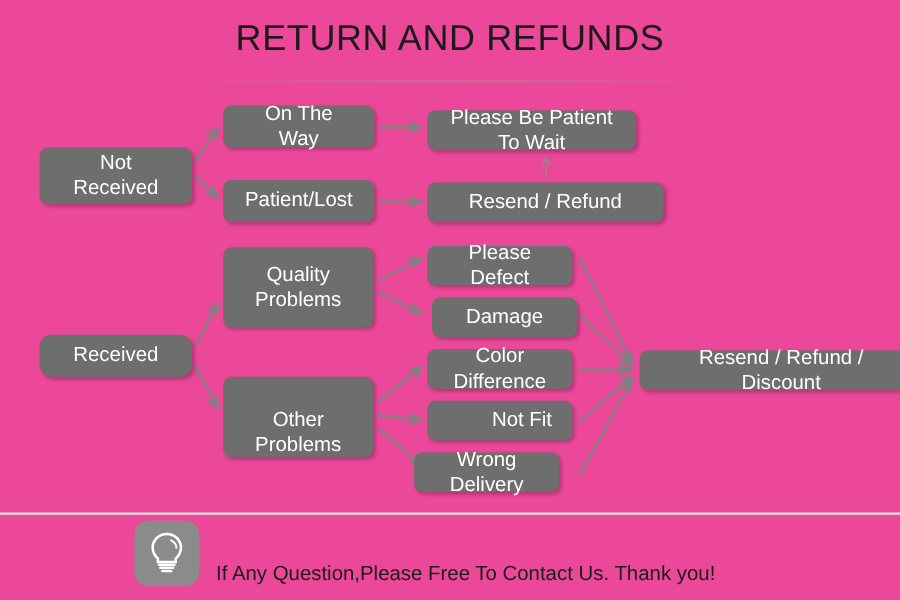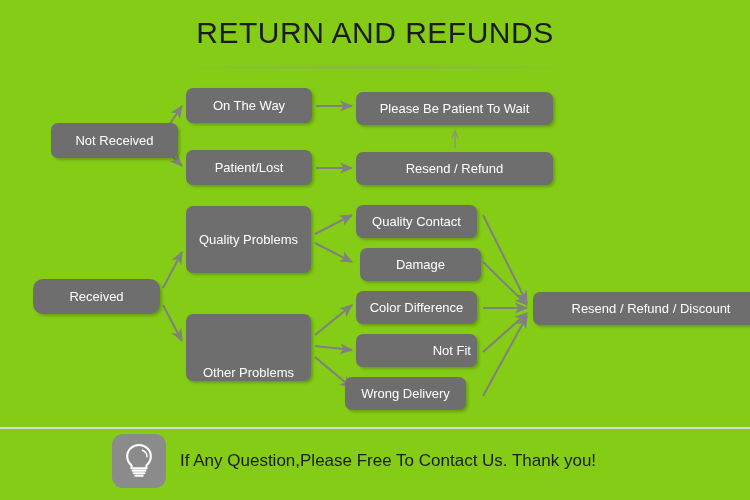--- a/index.html
+++ b/index.html
@@ -10,21 +10,21 @@
     width: 750px;
     height: 500px;
     background: #ffffff;
     font-family: "Liberation Sans", sans-serif;
     overflow: hidden;
   }
   #page {
     position: relative;
     width: 750px;
     height: 500px;
-    background: #84cc16;
+    background: #ec4899;
   }
 
   
   #title {
     position: absolute;
     left: 0;
     top: 16px;
     width: 750px;
     text-align: center;
     font-size: 30px;
@@ -47,24 +47,24 @@
   .node {
     position: absolute;
     background: #6e6e6e;
     color: #ffffff;
     border-radius: 7px;
     box-shadow: 2px 2px 3px rgba(0,0,0,0.22);
     display: flex;
     align-items: center;
     justify-content: center;
     text-align: center;
-    font-size: 13px;
+    font-size: 17px;
     font-family: "Liberation Sans", sans-serif;
     box-sizing: border-box;
-    padding: 0 6px;
+    padding: 0 17px;
     line-height: 1.2;
   }
 
   
   #arrows {
     position: absolute;
     left: 0;
     top: 0;
     width: 750px;
     height: 500px;
@@ -78,21 +78,21 @@
     top: 427px;
     width: 750px;
     height: 2px;
     background: #d8d8d8;
   }
   #footer {
     position: absolute;
     left: 96px;
     top: 434px;
     display: flex;
-    align-items: center;
+    align-items: flex-end;
     padding-left: 16px;
   }
   #bulb-icon {
     width: 54px;
     height: 54px;
     border-radius: 11px;
     background: #8b8b8b;
     display: flex;
     align-items: center;
     justify-content: center;
@@ -145,54 +145,54 @@
       <line x1="483" y1="215" x2="527" y2="303"></line>
       <line x1="483" y1="262" x2="527" y2="305"></line>
       <line x1="483" y1="308" x2="527" y2="308"></line>
       <line x1="483" y1="352" x2="527" y2="313"></line>
       <line x1="483" y1="396" x2="527" y2="316"></line>
     </g>
 
     <line x1="455" y1="148" x2="455" y2="131" stroke="#8c8c8c" stroke-width="1.2" fill="none" marker-end="url(#ah-sm)"></line>
   </svg>
 
-  <div class="node" style="left:51px; top:123px; width:127px; height:35px;">
+  <div class="node" style="left:33px; top:123px; width:127px; height:47px;">
     <span>Not Received</span>
   </div>
 
   <div class="node" style="left:186px; top:88px; width:126px; height:35px;">
     <span>On The Way</span>
   </div>
 
   <div class="node" style="left:186px; top:150px; width:126px; height:35px;">
     <span>Patient/Lost</span>
   </div>
 
-  <div class="node" style="left:356px; top:92px; width:197px; height:33px;">
+  <div class="node" style="left:356px; top:92px; width:174px; height:33px;">
     <span>Please Be Patient To Wait</span>
   </div>
 
   <div class="node" style="left:356px; top:152px; width:197px; height:33px;">
     <span>Resend / Refund</span>
   </div>
 
   <div class="node" style="left:33px; top:279px; width:127px; height:35px;border-radius:10px;">
     <span>Received</span>
   </div>
 
   <div class="node" style="left:186px; top:206px; width:125px; height:67px;">
     <span>Quality Problems</span>
   </div>
 
   <div class="node" style="left:186px; top:314px; width:125px; height:67px;align-items:flex-end;">
     <span>Other Problems</span>
   </div>
 
   <div class="node" style="left:356px; top:205px; width:121px; height:33px;">
-    <span>Quality Contact</span>
+    <span>Please Defect</span>
   </div>
 
   <div class="node" style="left:360px; top:248px; width:121px; height:33px;">
     <span>Damage</span>
   </div>
 
   <div class="node" style="left:356px; top:291px; width:121px; height:33px;">
     <span>Color Difference</span>
   </div>
 

